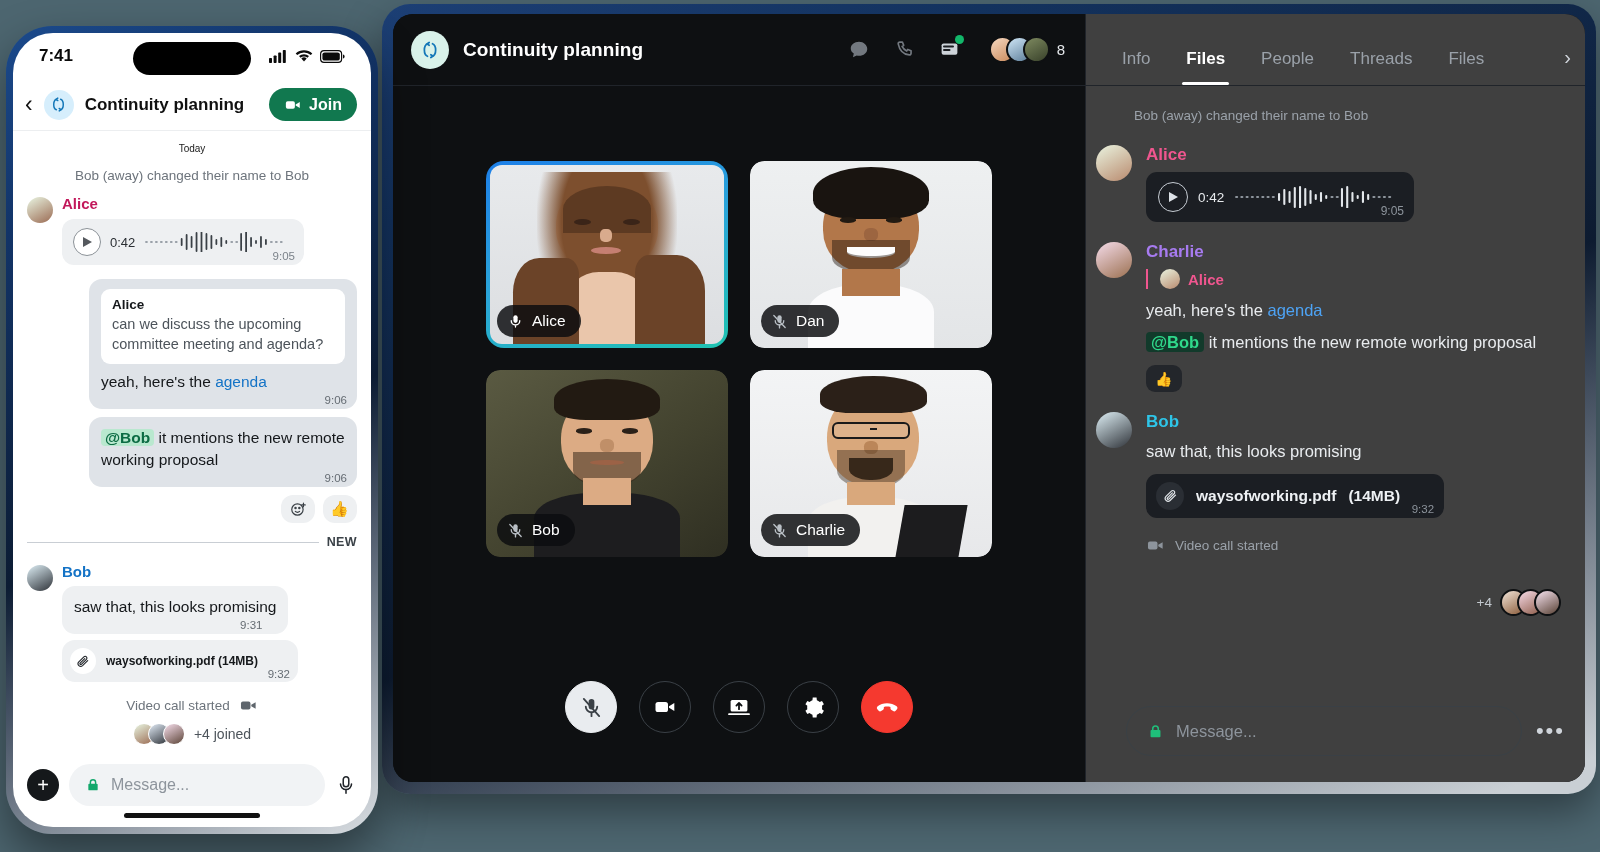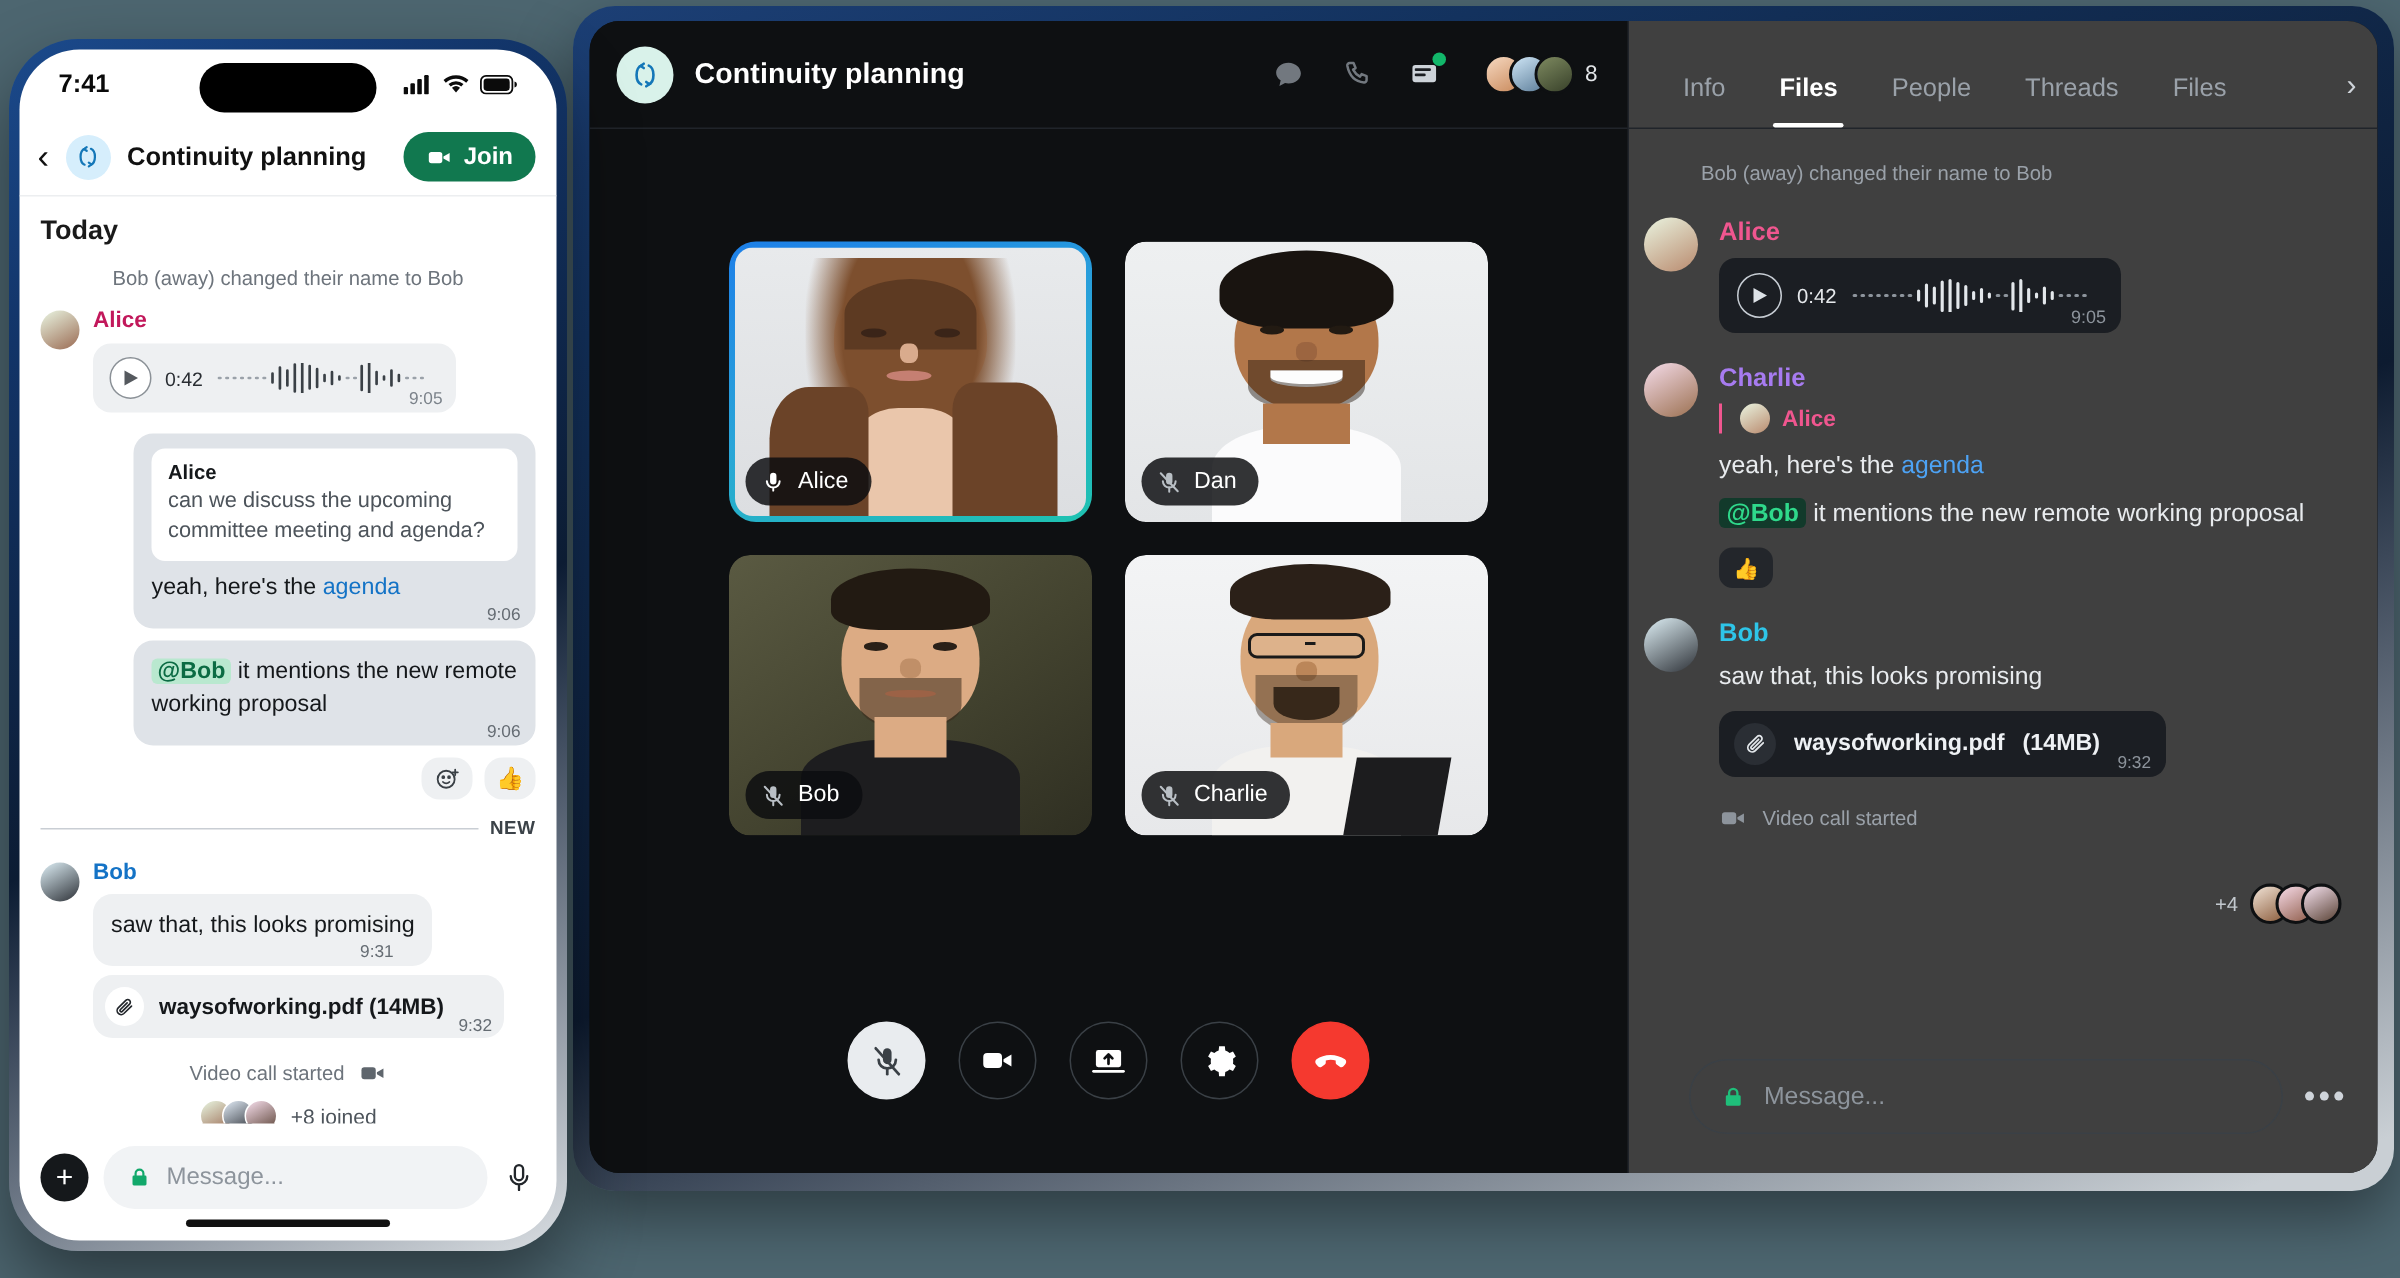--- a/index.html
+++ b/index.html
@@ -158,21 +158,21 @@
   .p-header { height:52px; display:flex; align-items:center; gap:11px; padding: 0 14px 0 12px;
               border-bottom:1px solid #eceef0; }
   .p-back { font-size:23px; color:#111; line-height:1; cursor:pointer; }
   .p-logo { width:30px; height:30px; border-radius:50%; background:#d6eefc;
             display:flex; align-items:center; justify-content:center; }
   .p-title { font-size:17px; font-weight:700; color:#111; }
   .joinbtn { margin-left:auto; height:33px; border-radius:18px; background:#11784f; color:#fff;
              display:flex; align-items:center; gap:7px; padding:0 15px; font-size:16px; font-weight:600;
              cursor:pointer; }
   .p-body { flex:1; overflow:hidden; padding: 12px 14px 0 14px; }
-  .day { font-size:18px; font-weight:700; color:#1a1a1a; margin-bottom:14px; }
+  .day { text-align:center; font-size:10px; font-weight:400; color:#1a1a1a; margin-bottom:14px; }
   .p-sys { text-align:center; font-size:13.5px; color:#6d747c; margin-bottom:12px; }
   .p-msg { display:flex; gap:9px; }
   .p-ava { width:26px; height:26px; border-radius:50%; overflow:hidden; flex:0 0 26px; margin-top:2px; }
   .p-sender { font-size:15px; font-weight:700; }
   .p-alice { color:#c2185b; }
   .p-bob { color:#1473c6; }
   .p-voice { width:242px; height:46px; border-radius:12px; background:#eef0f2; display:flex;
              align-items:center; gap:9px; padding: 0 11px; position:relative; margin-top:7px; }
   .p-play { width:28px; height:28px; border-radius:50%; border:1.4px solid #8b9197; background:#fff;
             display:flex; align-items:center; justify-content:center; flex:0 0 28px; }
@@ -194,21 +194,21 @@
   .newline { display:flex; align-items:center; gap:8px; margin: 12px 0 14px 0; }
   .newline .ruler { flex:1; height:1px; background:#c9ced4; }
   .newline .lbl { font-size:12.5px; font-weight:700; color:#3b4248; letter-spacing:.4px; }
   .lbub { background:#eef0f2; border-radius:13px; padding: 10px 12px 16px 12px; position:relative;
           display:inline-block; max-width:100%; }
   .lbub .t { position:absolute; right:26px; bottom:3px; font-size:11.5px; color:#656c73; }
   .p-file { display:inline-flex; align-items:center; gap:10px; background:#eef0f2; border-radius:13px;
             padding: 0 40px 0 8px; height:42px; position:relative; margin-top:6px; }
   .p-file .clip { width:26px; height:26px; border-radius:50%; background:#fff;
                   display:flex; align-items:center; justify-content:center; }
-  .p-file .fn { font-size:15px; font-weight:700; color:#15181b; }
+  .p-file .fn { font-size:12px; font-weight:700; color:#15181b; }
   .p-file .t { position:absolute; right:8px; bottom:2px; font-size:11.5px; color:#656c73; }
   .p-callrow { display:flex; align-items:center; justify-content:center; gap:9px; color:#6d747c;
                font-size:13.5px; margin-top:14px; }
   .p-joinrow { display:flex; align-items:center; justify-content:center; gap:9px; margin-top:8px; }
   .p-joinrow .lbl { font-size:14px; color:#4d545b; }
   .p-composer { height:78px; display:flex; align-items:center; gap:10px; padding: 0 14px 6px 14px; }
   .plusbtn { width:32px; height:32px; border-radius:50%; background:#15181b; color:#fff;
              display:flex; align-items:center; justify-content:center; font-size:20px; cursor:pointer; }
   .p-input { flex:1; height:42px; border-radius:22px; background:#f1f3f5; display:flex; align-items:center;
              gap:10px; padding:0 16px; }
@@ -690,21 +690,21 @@
               <path d="M15.5 11.2 21 8v8l-5.5-3.2z"></path>
             </svg>
       </div>
 
       <div class="p-joinrow">
         <div class="mini-stack">
           <div class="m" style="background:linear-gradient(150deg,#e9f6e2,#9a6a52)"></div>
           <div class="m" style="background:linear-gradient(150deg,#e2ecf7,#2d3137)"></div>
           <div class="m" style="background:linear-gradient(150deg,#f8e0ee,#5b4336)"></div>
         </div>
-        <span class="lbl">+8 joined</span>
+        <span class="lbl">+4 joined</span>
       </div>
 
     </div>
 
     <div class="p-composer">
       <div class="plusbtn">+</div>
       <div class="p-input">
         <svg width="16" height="16" viewBox="0 0 24 24" fill="#12a86b">
               <path d="M7 10V8a5 5 0 0 1 10 0v2h.6A1.4 1.4 0 0 1 19 11.4v7.2A1.4 1.4 0 0 1 17.6 20H6.4A1.4 1.4 0 0 1 5 18.6v-7.2A1.4 1.4 0 0 1 6.4 10zm2.2 0h5.6V8a2.8 2.8 0 1 0-5.6 0z"></path>
             </svg>

